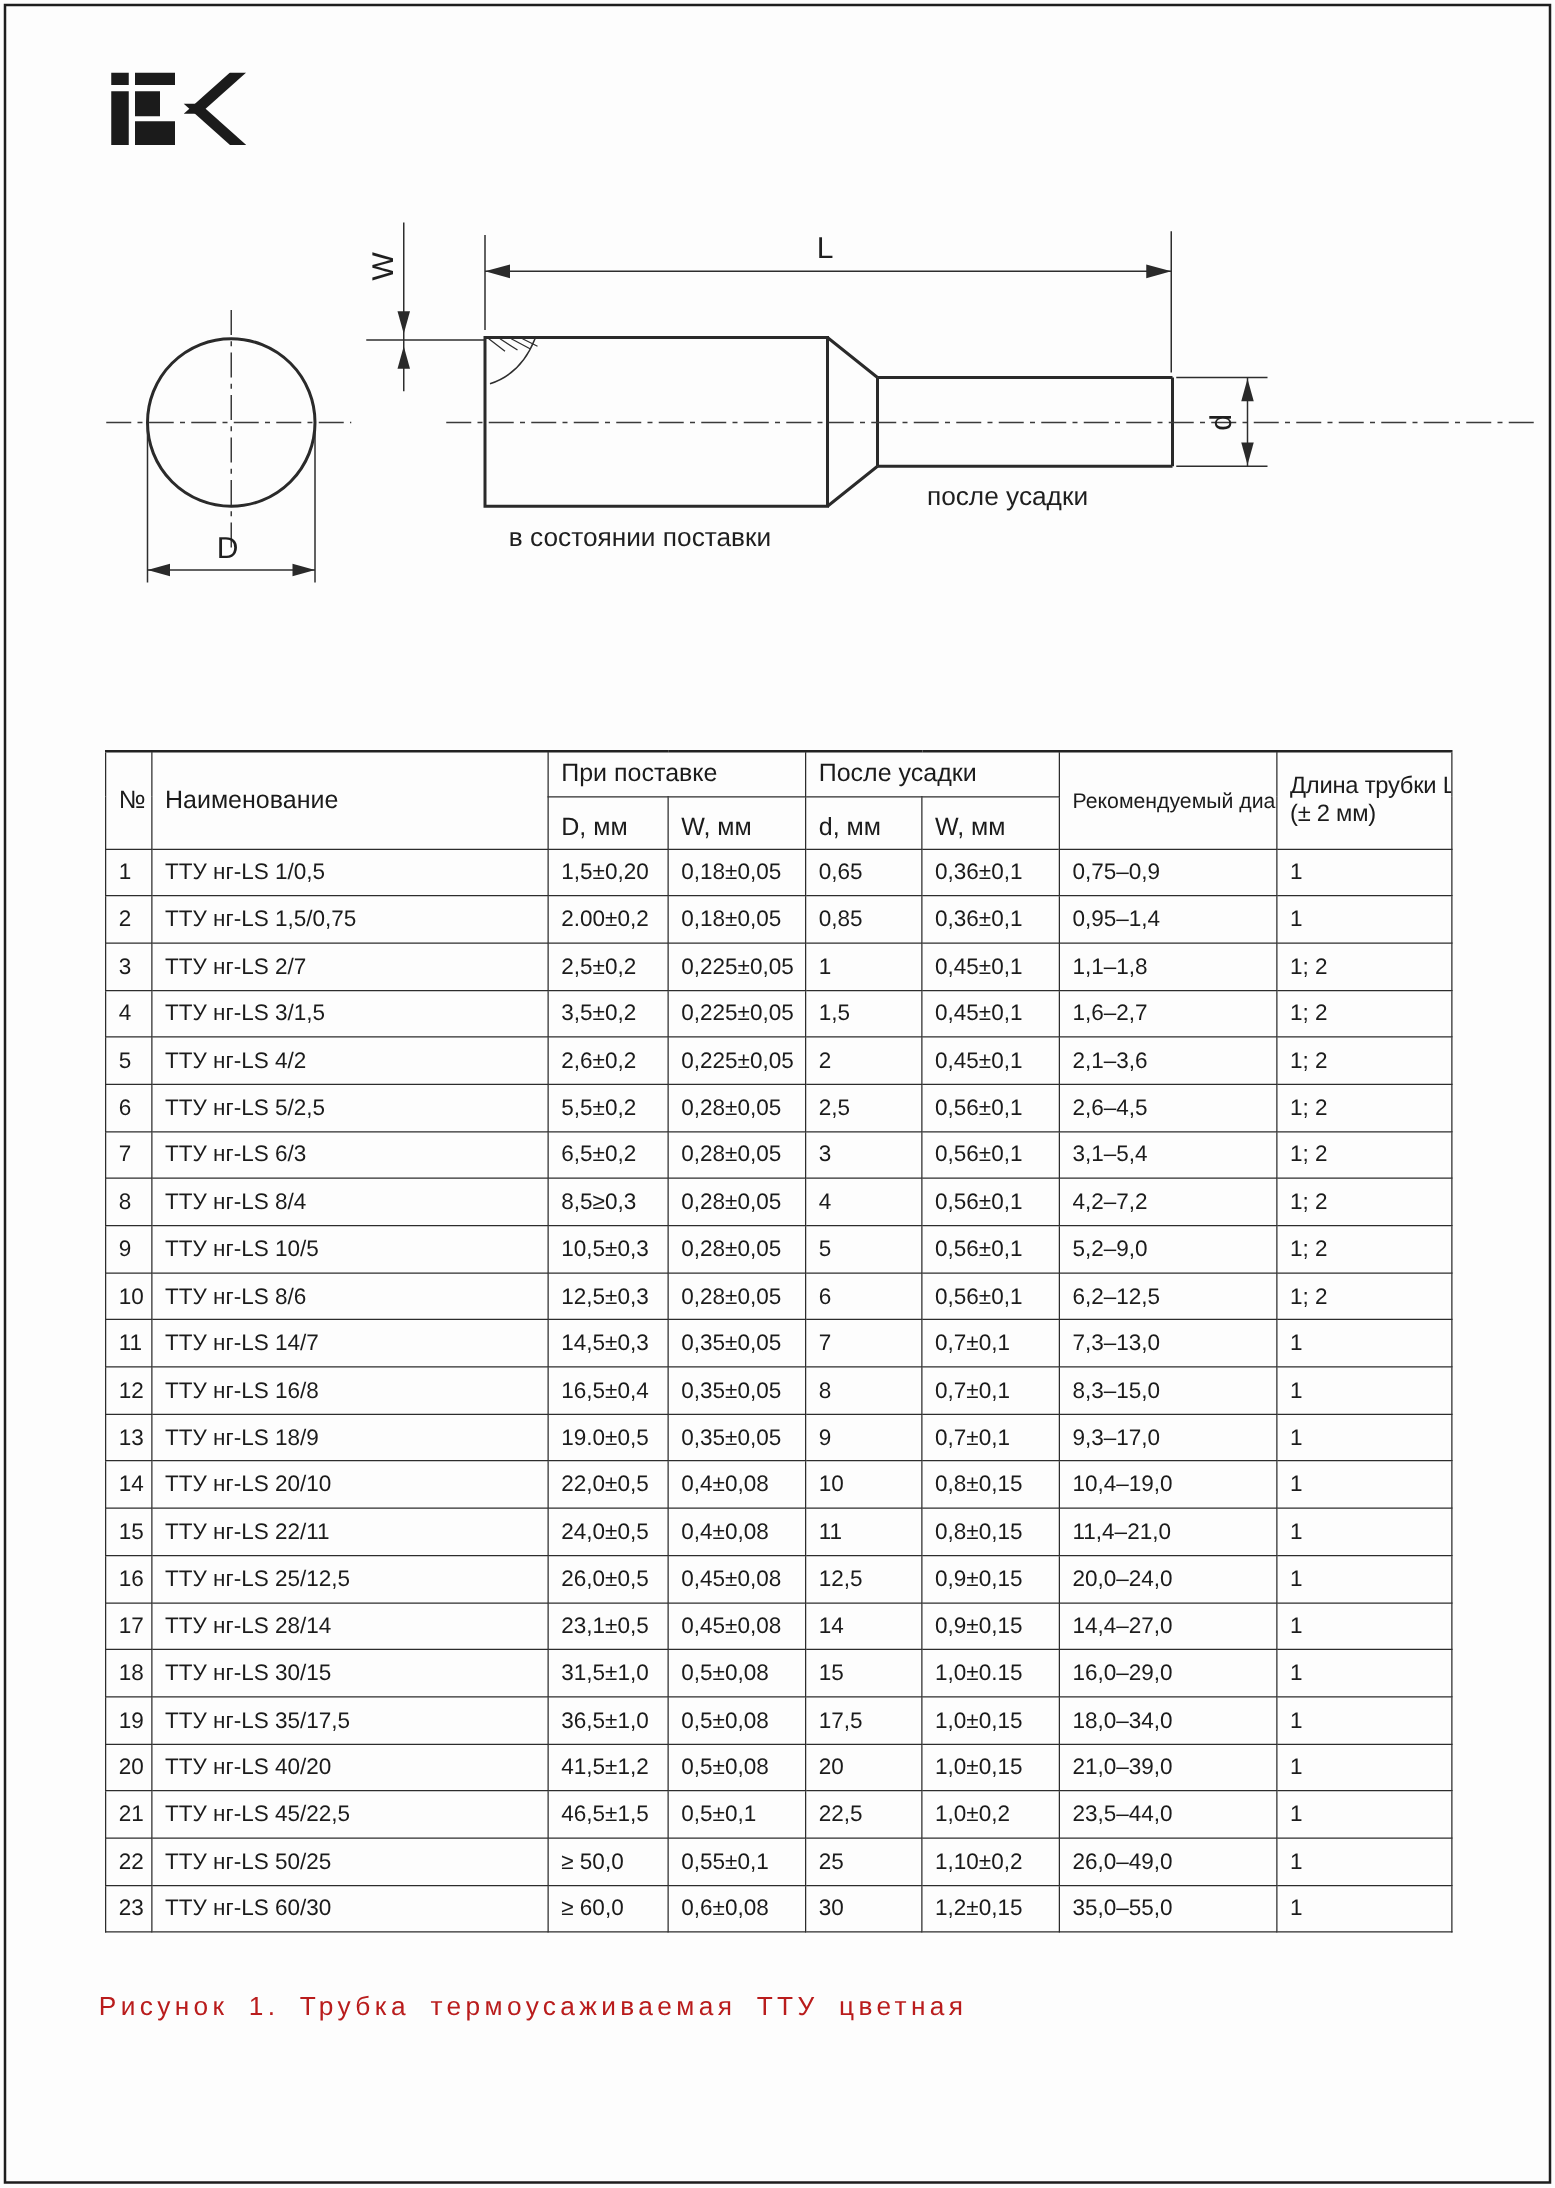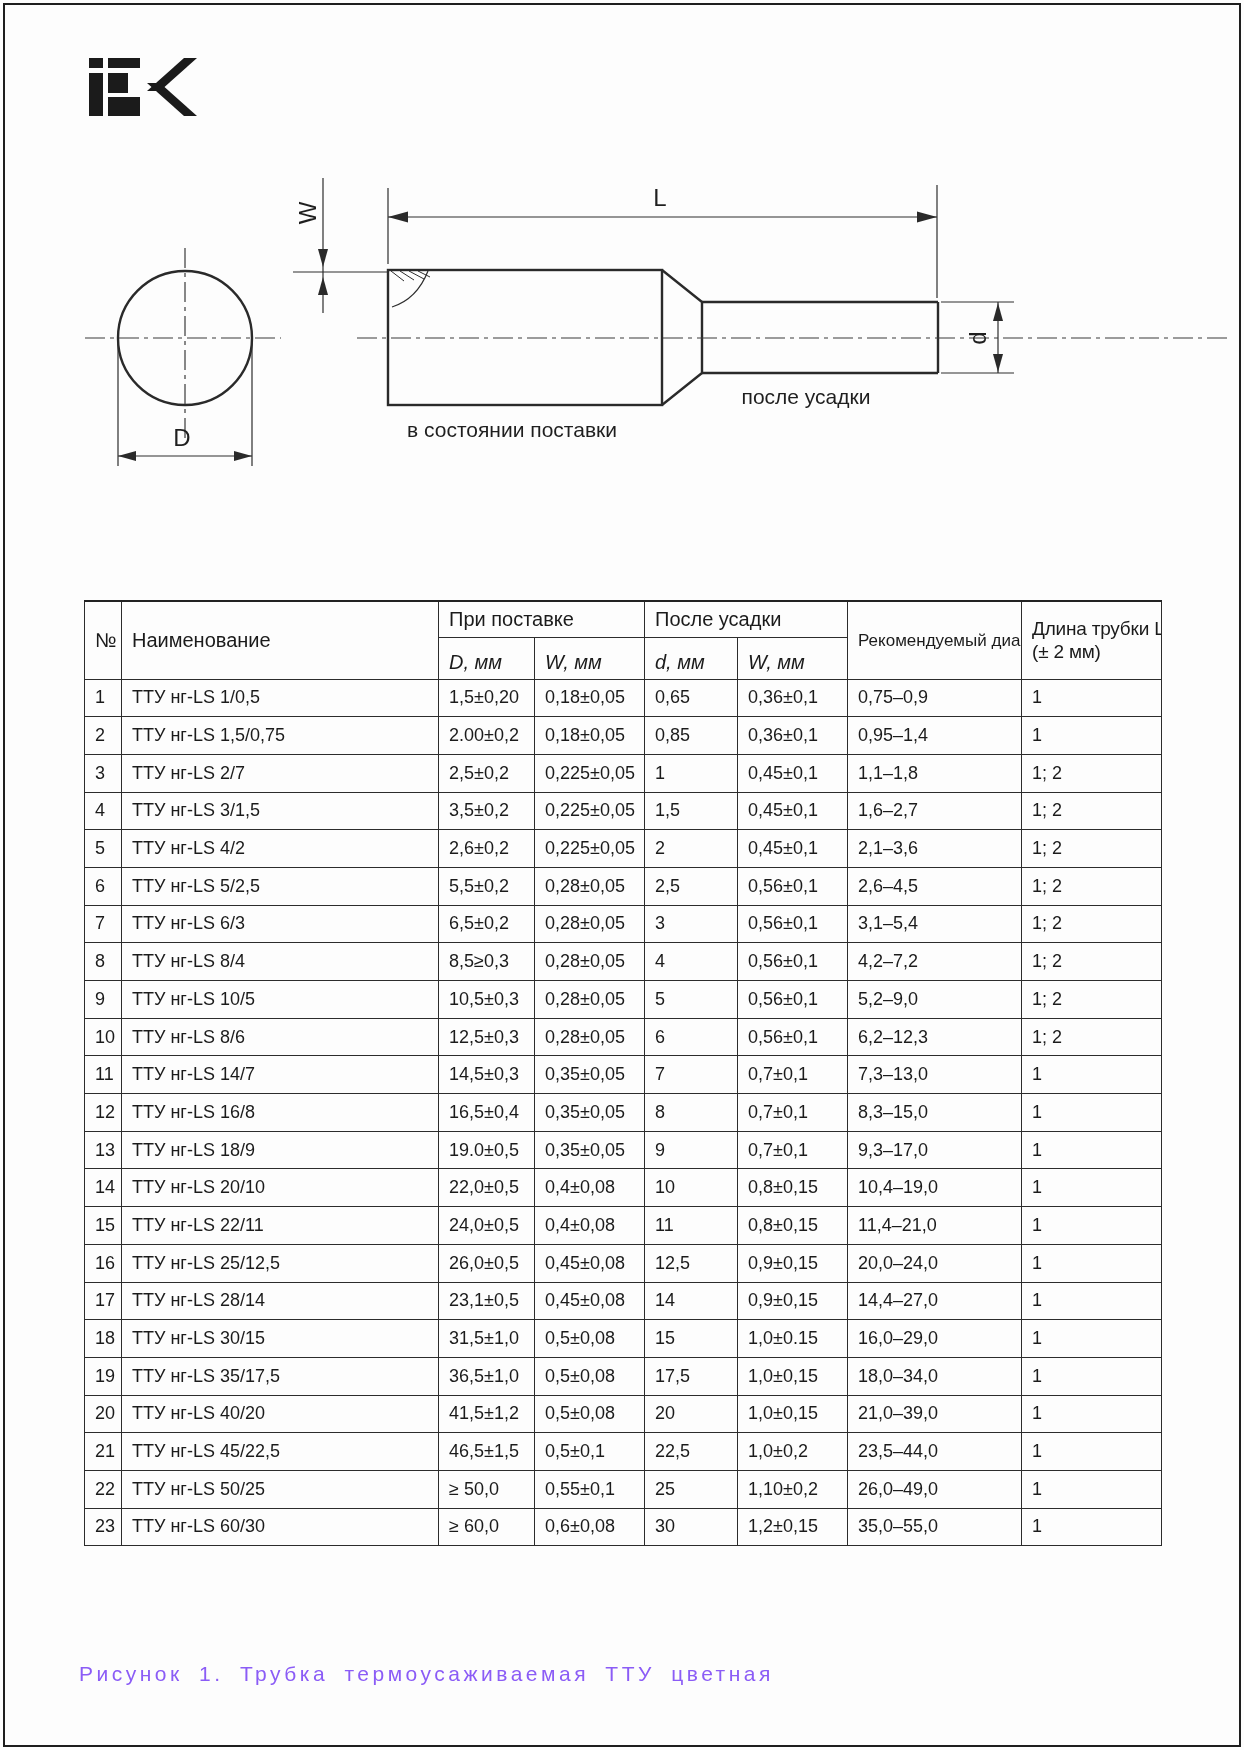--- a/index.html
+++ b/index.html
@@ -17,33 +17,33 @@
     border-collapse:collapse;table-layout:fixed;
     font-size:18px;color:#1b1b1b;
   }
   table.spec th,table.spec td{
     border:1px solid #2c2c2c;padding:2px 8px 2px 10px;
     font-weight:normal;text-align:left;vertical-align:middle;
     overflow:hidden;white-space:nowrap;
   }
   table.spec{border-top:2px solid #222;}
   thead th{vertical-align:top;padding-top:8px;font-size:20px;line-height:1.25;}
-  thead tr.sub th{padding-top:10px;font-style:italic;}
+  thead tr.sub th{padding-top:10px;}
   tr.grp{height:36px;}
   tr.sub{height:42px;}
   tbody tr{height:37.7px;}
   td.c-num{text-align:center;padding-left:2px;padding-right:2px;}
   th.h-num{text-align:center;padding-left:2px;padding-right:2px;}
   th.h-range{font-size:17px;white-space:normal;}
   th.h-len{font-size:19px;letter-spacing:-0.2px;}
   th.h-len span{display:block;}
 
   .caption{
-    position:absolute;left:79px;top:1662px;
-    font-size:21px;letter-spacing:3.5px;word-spacing:7px;color:#8b5cf6;text-align:center;
+    position:absolute;left:79px;top:1594px;
+    font-size:21px;letter-spacing:3.5px;word-spacing:7px;color:#b91c1c;text-align:center;
   }
 </style>
 </head>
 <body>
 
 <div class="page">
   <div class="frame"></div>
 
   <svg class="logo" viewBox="0 0 110 58" aria-label="IEK">
     <g fill="#1b1b1b">
@@ -226,21 +226,21 @@
           <td>5,2–9,0</td>
           <td>1; 2</td>
         </tr>
         <tr>
           <td class="c-num">10</td>
           <td>ТТУ нг-LS 8/6</td>
           <td>12,5±0,3</td>
           <td>0,28±0,05</td>
           <td>6</td>
           <td>0,56±0,1</td>
-          <td>6,2–12,3</td>
+          <td>6,2–12,5</td>
           <td>1; 2</td>
         </tr>
         <tr>
           <td class="c-num">11</td>
           <td>ТТУ нг-LS 14/7</td>
           <td>14,5±0,3</td>
           <td>0,35±0,05</td>
           <td>7</td>
           <td>0,7±0,1</td>
           <td>7,3–13,0</td>

